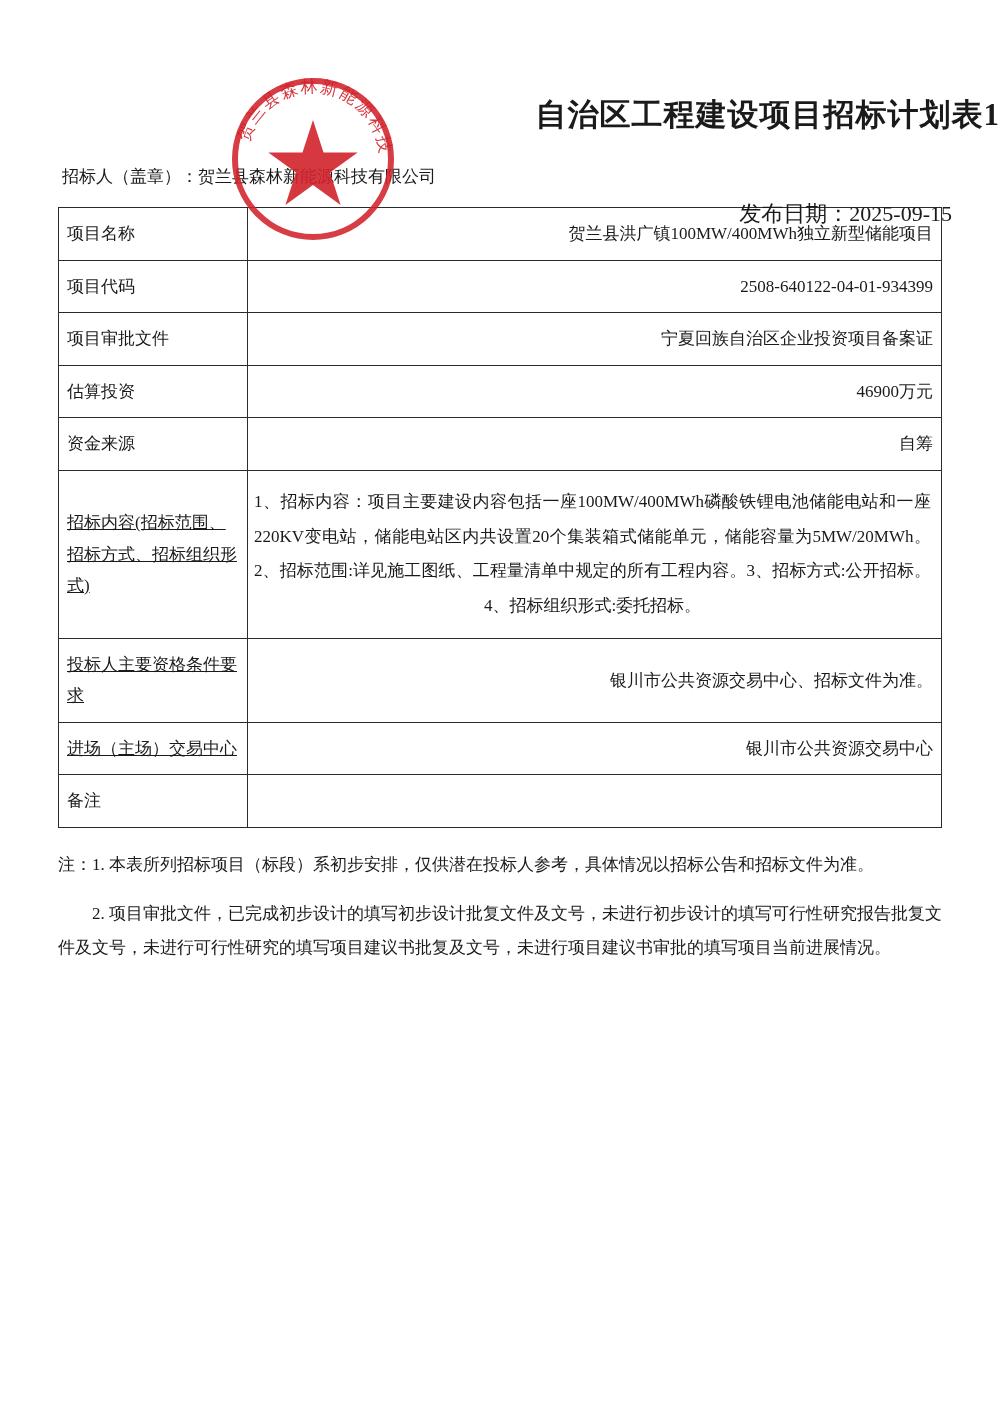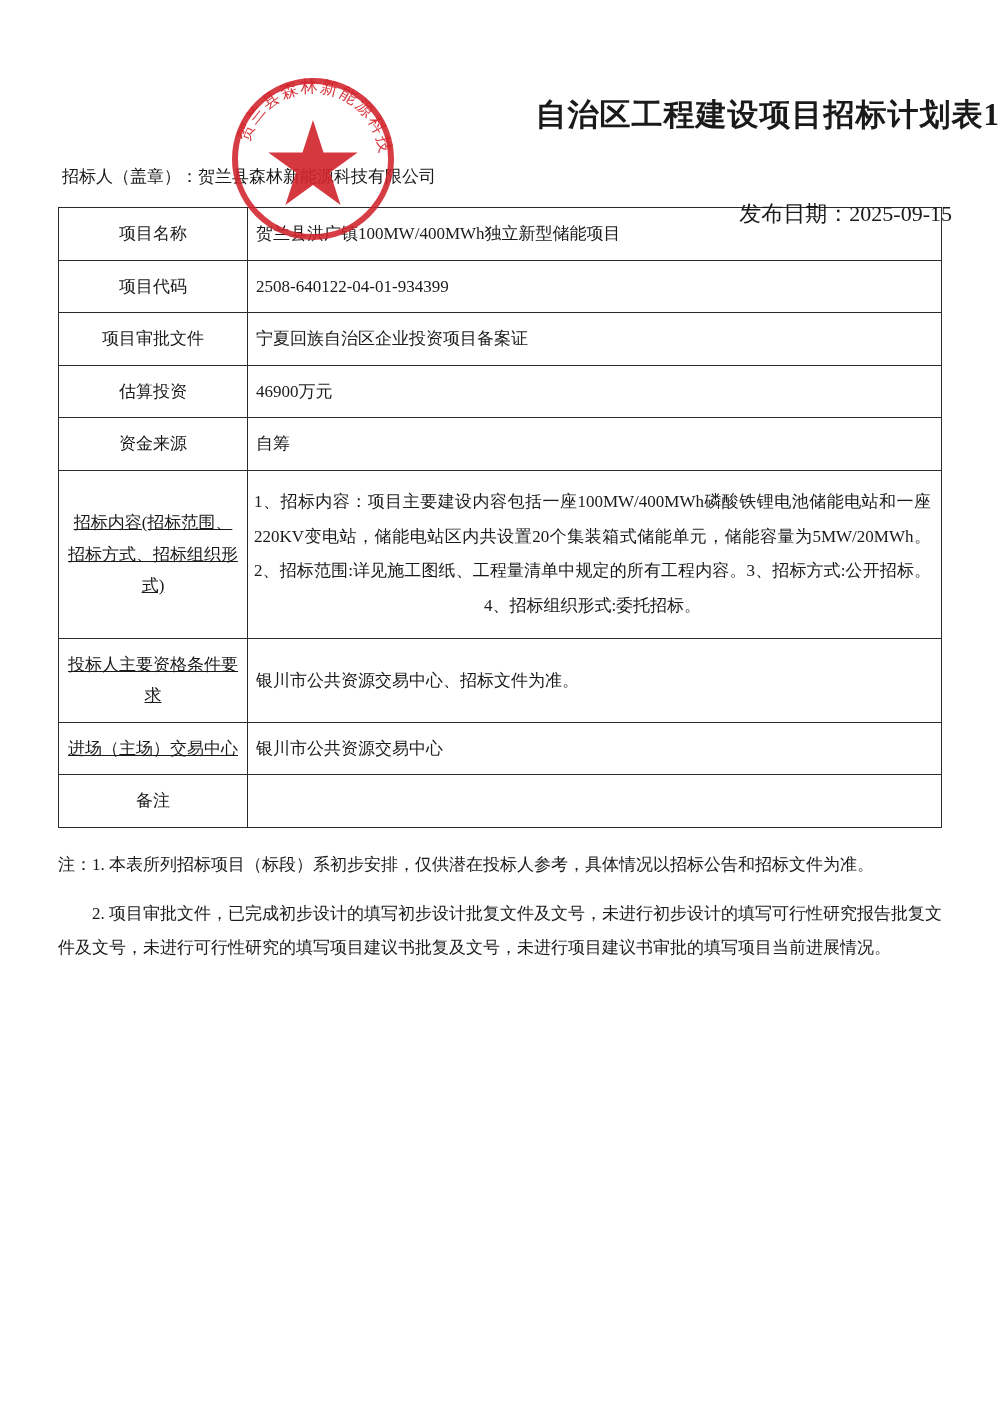--- a/index.html
+++ b/index.html
@@ -59,24 +59,24 @@
   }
   table.main td {
     border: 1px solid #2b2b2b;
     font-size: 17px;
     padding: 10px 8px;
     vertical-align: middle;
     line-height: 1.85;
   }
   td.label {
     width: 172px;
-    text-align: center;
+    text-align: left;
   }
   td.value {
-    text-align: left;
+    text-align: right;
   }
   td.value.justify {
     text-align: justify;
     text-align-last: center;
     padding: 14px 10px 14px 6px;
     line-height: 2.05;
   }
   .label-multiline {
     text-align: center;
     line-height: 2.0;

